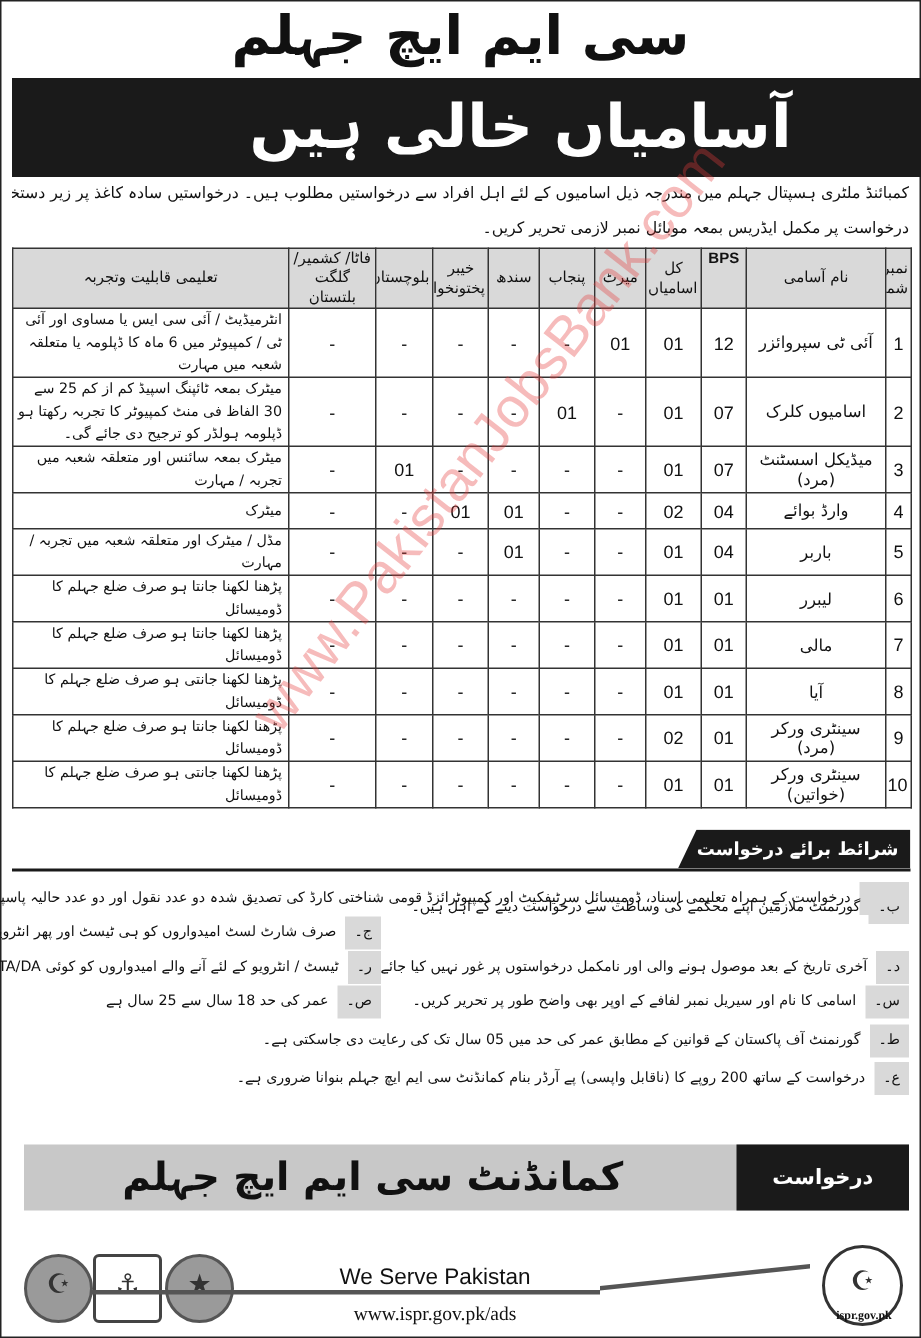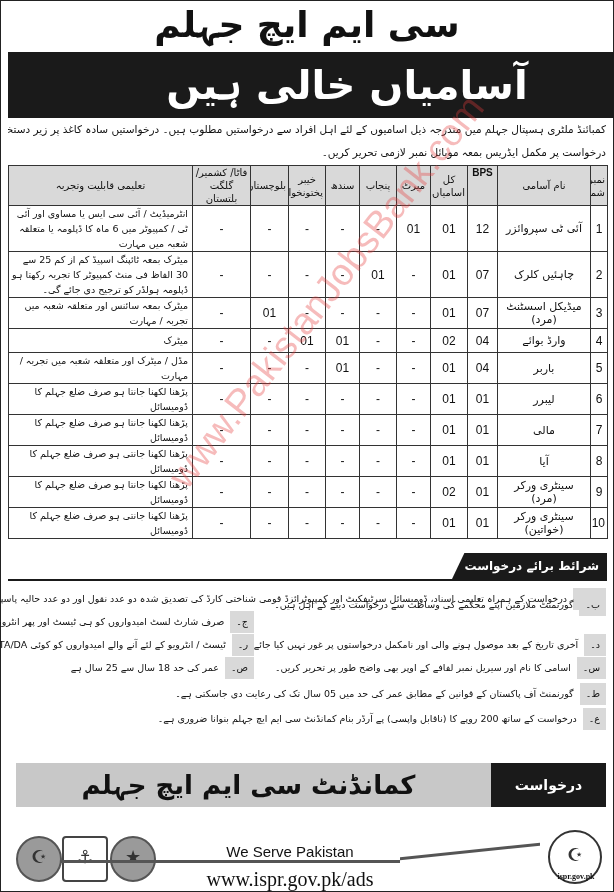--- a/index.html
+++ b/index.html
@@ -18,21 +18,21 @@
   .section-line{position:absolute;left:8px;top:579px;width:599px;height:2px;background:#1a1a1a;}
   .cond{position:absolute;direction:rtl;text-align:right;font-size:9.5px;line-height:16px;white-space:nowrap;}
   .cond .lbl{display:inline-block;background:#d9d9d9;padding:3px 6px;margin-left:6px;}
   .address{position:absolute;left:16px;top:763px;width:590px;height:44px;background:#c8c8c8;direction:rtl;}
   .address .tag{position:absolute;right:0;top:0;height:44px;width:115px;background:#1a1a1a;color:#fff;font-size:14px;font-weight:bold;line-height:44px;text-align:center;}
   .address .main{position:absolute;right:125px;left:0;top:0;height:44px;font-size:26px;font-weight:bold;line-height:44px;text-align:center;}
   .emblem{position:absolute;width:42px;height:42px;border-radius:50%;background:#9a9a9a;border:2px solid #555;}
   .emblem span{position:absolute;left:0;right:0;top:8px;text-align:center;font-size:18px;color:#333;}
   .stripe{position:absolute;height:3px;background:#555;}
   .serve{position:absolute;left:200px;top:843px;width:180px;text-align:center;font-family:"Liberation Sans",sans-serif;font-weight:normal;font-size:15px;}
-  .url{position:absolute;left:200px;top:868px;width:180px;text-align:center;font-family:"Liberation Serif",serif;font-size:20px;}
+  .url{position:absolute;left:200px;top:868px;width:180px;text-align:center;font-family:"Liberation Serif",serif;font-size:13px;}
   .ispr-url{position:absolute;left:546px;top:872px;width:60px;text-align:center;font-family:"Liberation Serif",serif;font-size:8px;font-weight:bold;}
   .watermark{position:absolute;left:160px;top:470px;font-family:"Liberation Sans",sans-serif;font-size:38px;color:rgba(230,60,60,0.35);transform:rotate(-52deg);transform-origin:left top;white-space:nowrap;pointer-events:none;}
 </style>
 </head>
 <body>
 
 <div class="frame"></div>
 
 <div class="title">سی ایم ایچ جہلم</div>
 <div class="banner">آسامیاں خالی ہیں</div>
@@ -78,21 +78,21 @@
         <td class="num">01</td>
         <td class="num">-</td>
         <td class="num">-</td>
         <td class="num">-</td>
         <td class="num">-</td>
         <td class="num">-</td>
         <td class="qual">انٹرمیڈیٹ / آئی سی ایس یا مساوی اور آئی ٹی / کمپیوٹر میں 6 ماہ کا ڈپلومہ یا متعلقہ شعبہ میں مہارت</td>
       </tr>
       <tr style="height: 40px;">
         <td class="num">2</td>
-        <td class="name">چاہئیں کلرک</td>
+        <td class="name">اسامیوں کلرک</td>
         <td class="num">07</td>
         <td class="num">01</td>
         <td class="num">-</td>
         <td class="num">01</td>
         <td class="num">-</td>
         <td class="num">-</td>
         <td class="num">-</td>
         <td class="num">-</td>
         <td class="qual">میٹرک بمعہ ٹائپنگ اسپیڈ کم از کم 25 سے 30 الفاظ فی منٹ کمپیوٹر کا تجربہ رکھتا ہو ڈپلومہ ہولڈر کو ترجیح دی جائے گی۔</td>
       </tr>

